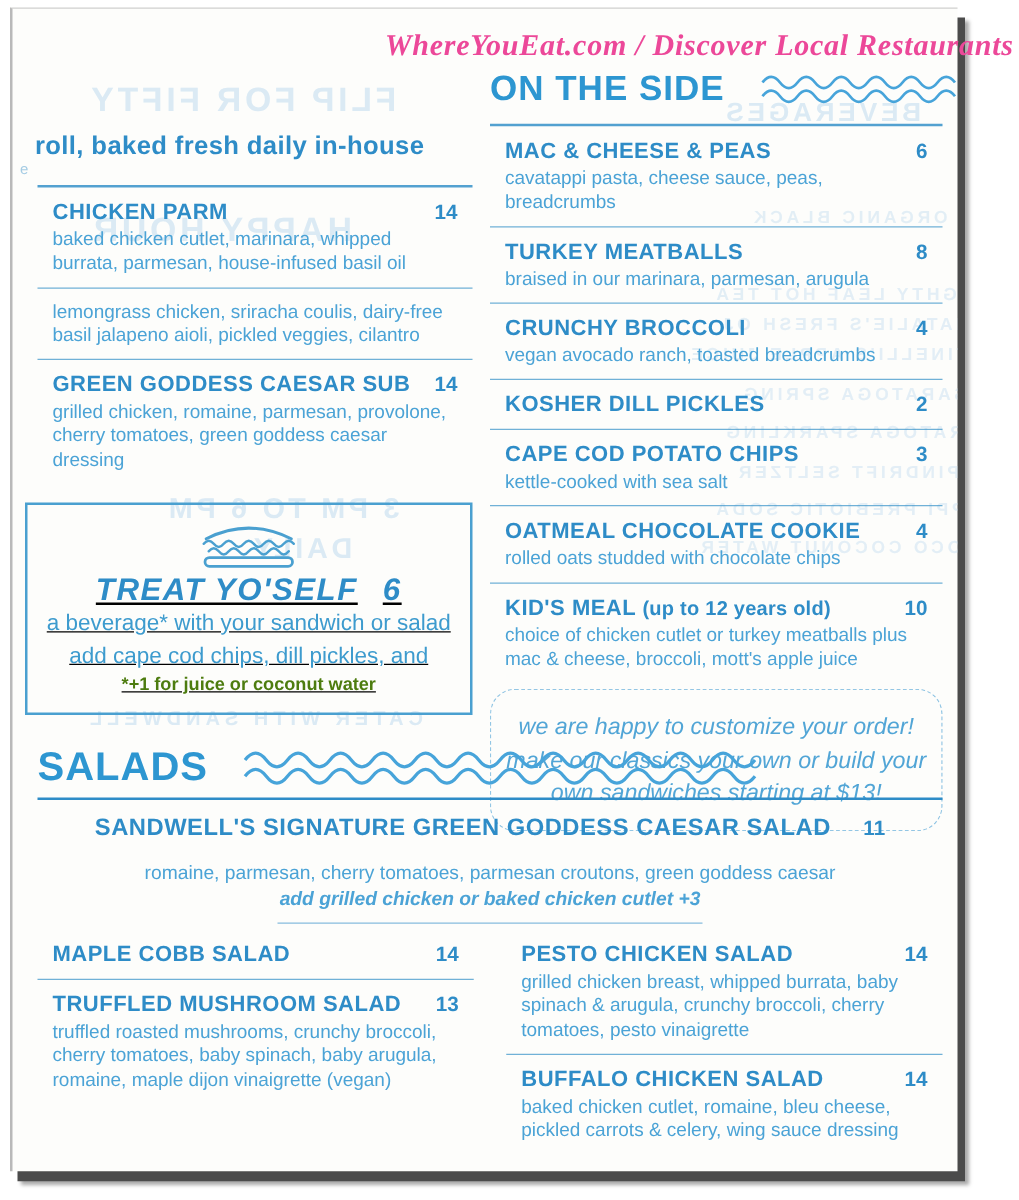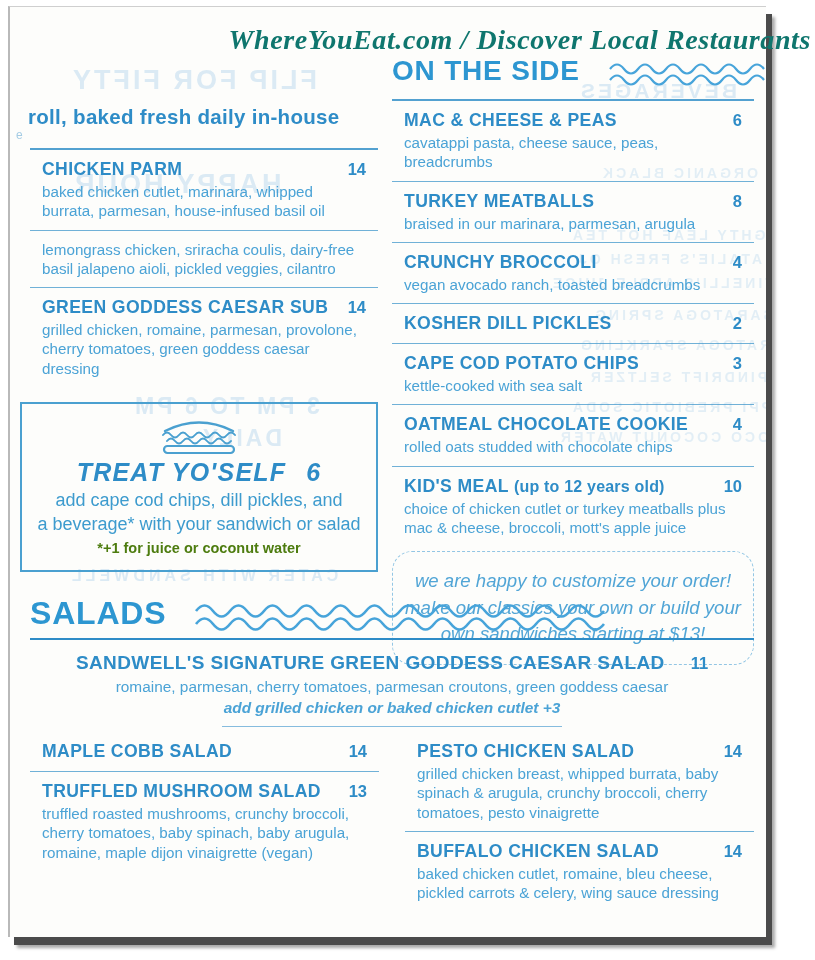--- a/index.html
+++ b/index.html
@@ -10,21 +10,21 @@
   }
   .page{
     position:absolute;left:8px;top:6px;width:756px;height:930px;
     background:#fdfdfb;overflow:hidden;
     border-left:2px solid #b9b9b9;border-top:1px solid #cfcfcf;
     box-shadow:6px 8px 0 #4b4b4b, 9px 11px 3px #a9a9a9;
   }
   .main-title{
     position:absolute;top:24px;right:4px;z-index:9;
     font-family:"Liberation Serif",serif;font-style:italic;font-weight:bold;
-    font-size:28px;color:#0f766e;letter-spacing:.6px;white-space:nowrap;text-align:center;
+    font-size:24px;color:#ec4899;letter-spacing:.6px;white-space:nowrap;text-align:center;
   }
   
   .bleed{
     position:absolute;transform:scaleX(-1);color:#c9e0f1;opacity:.65;
     font-weight:bold;letter-spacing:3px;white-space:nowrap;pointer-events:none;
   }
   
   .col-left{position:absolute;left:20px;top:98px;width:348px;}
   .col-right{position:absolute;left:382px;top:48px;width:362px;}
   .tagline{font-weight:bold;font-size:20.5px;color:var(--blue-name);letter-spacing:.3px;margin-left:-2px;}
@@ -33,45 +33,45 @@
   .rule.thin{border-top-width:1.6px;opacity:.75;}
   .menu-item{margin:2px 12px 0;}
   .name-row{display:flex;justify-content:space-between;align-items:baseline;}
   .item-name{font-weight:bold;font-size:17.6px;letter-spacing:.4px;color:var(--blue-name);}
   .item-name .suffix{font-size:16px;letter-spacing:.2px;}
   .item-price{font-weight:bold;font-size:16.5px;color:var(--blue-name);}
   .item-desc{font-size:15.2px;color:var(--blue-desc);line-height:1.27;margin-top:2px;}
   
   .treat-box{
     margin:24px 0 0 -10px;width:358px;box-sizing:border-box;
-    border:2px solid #4aa0d0;padding:10px 8px 14px;text-align:center;
+    border:2px solid #4aa0d0;padding:10px 8px 14px;text-align:center;text-decoration:underline;
   }
   .treat-title{display:flex;justify-content:center;gap:20px;align-items:baseline;
     font-style:italic;font-weight:bold;font-size:25px;letter-spacing:1.2px;color:var(--blue-name);margin-top:2px;}
   .treat-line{font-size:18px;color:#3d9bce;line-height:1.32;margin-top:2px;}
   .treat-foot{font-size:14.5px;font-weight:bold;color:#4d7c0f;margin-top:3px;}
   
-  .sec-head{display:flex;align-items:flex-end;gap:28px;}
+  .sec-head{display:flex;align-items:center;gap:28px;}
   .sec-head .txt{font-weight:bold;color:var(--blue-section);letter-spacing:.8px;white-space:nowrap;}
   .side-head .txt{font-size:28px;}
   .salads-head .txt{font-size:32px;}
   
   .note-box{
     margin-top:14px;border:1.6px dashed #93c6e4;border-radius:20px;
     padding:16px 10px;text-align:center;font-style:italic;
     font-size:18.6px;color:#51a5d6;line-height:1.42;
   }
   
   .salads{position:absolute;left:20px;top:588px;width:724px;}
   .salads .full-rule{border-top:2.4px solid var(--blue-name);margin:6px 0 12px;}
   .sig{text-align:center;}
   .sig-name-row{display:flex;justify-content:center;gap:26px;align-items:baseline;}
   .sig-name{font-weight:bold;font-size:19px;letter-spacing:.4px;color:var(--blue-name);}
   .sig-price{font-weight:bold;font-size:16.5px;color:var(--blue-name);}
-  .sig-desc{font-size:15.4px;color:var(--blue-desc);margin-top:4px;}
+  .sig-desc{font-size:15.4px;color:var(--blue-desc);margin-top:16px;}
   .sig-addon{font-size:15.4px;font-weight:bold;font-style:italic;color:var(--blue-desc);margin-top:3px;}
   .short-rule{width:340px;margin:9px auto 12px;border-top:1.6px solid #86bcde;}
   .salad-cols{display:flex;gap:26px;margin-top:2px;}
   .salad-col{width:349px;}
   
   .waves-icon svg,.sandwich-icon svg{display:block;}
   .sandwich-icon{display:flex;justify-content:center;}
 </style>
 </head>
 <body>
@@ -129,22 +129,22 @@
           <path d="M18 17 Q52 0 86 17" fill="none" stroke="#4aa0d0" stroke-width="2.4" stroke-linecap="round"></path>
           <path d="M16 21 q4 -5 8 0 t 8 0 t 8 0 t 8 0 t 8 0 t 8 0 t 8 0 t 8 0 t 8 0" fill="none" stroke="#4aa0d0" stroke-width="2" stroke-linecap="round"></path>
           <path d="M20 27 q4 -5 8 0 t 8 0 t 8 0 t 8 0 t 8 0 t 8 0 t 8 0 t 8 0" fill="none" stroke="#4aa0d0" stroke-width="2" stroke-linecap="round"></path>
           <rect x="17" y="32" width="70" height="7" rx="3.5" fill="none" stroke="#4aa0d0" stroke-width="2.2"></rect>
         </svg>
       </div>
       <div class="treat-title">
         <span>TREAT YO'SELF</span>
           <span>6</span>
       </div>
+      <div class="treat-line" style="margin-top:0;">a beverage* with your sandwich or salad</div>
       <div class="treat-line">add cape cod chips, dill pickles, and</div>
-      <div class="treat-line" style="margin-top:0;">a beverage* with your sandwich or salad</div>
       <div class="treat-foot">*+1 for juice or coconut water</div>
     </div>
   </div>
 
   <div class="col-right">
     <div class="sec-head side-head">
       <span class="txt">ON THE SIDE</span>
       <span class="waves-icon">
         <svg width="162" height="26" viewBox="0 0 162 26">
           <path d="M2 8 q7 -9 14 0 t 14 0 t 14 0 t 14 0 t 14 0 t 14 0 t 14 0 t 14 0 t 14 0 t 14 0 t 14 0" fill="none" stroke="#47a4da" stroke-width="2.2"></path>

